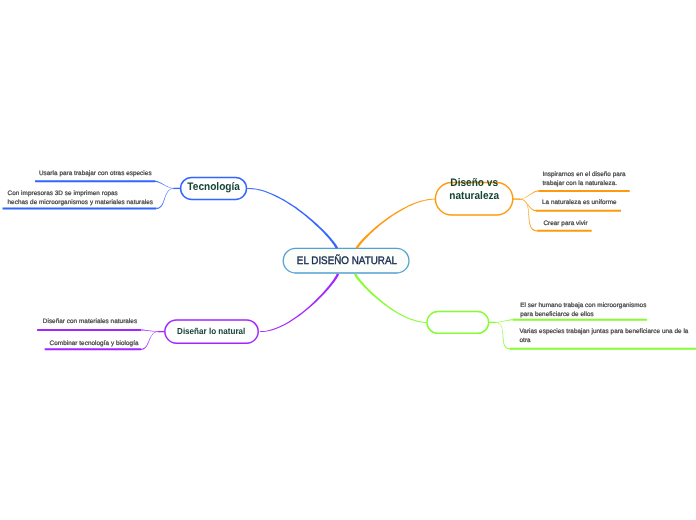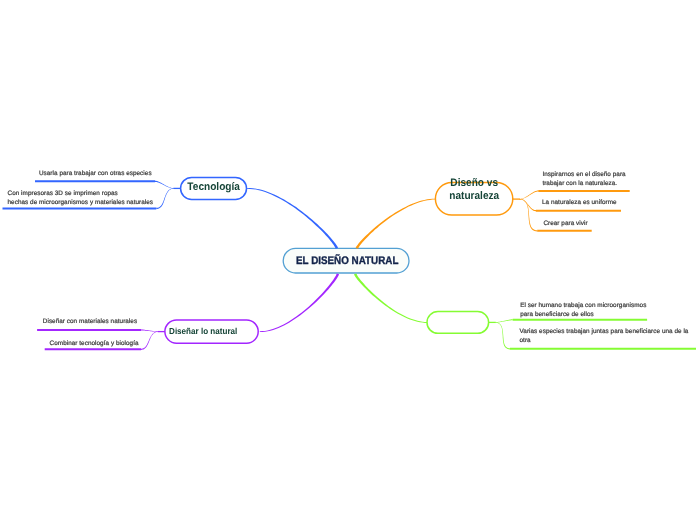--- a/index.html
+++ b/index.html
@@ -4,21 +4,21 @@
 <title>EL DISEÑO NATURAL</title>
 <style>
   html,body{margin:0;padding:0;background:#ffffff;}
   body{width:696px;height:520px;font-family:"Liberation Sans",sans-serif;overflow:hidden;
         -webkit-font-smoothing:antialiased;text-rendering:geometricPrecision;}
   #canvas{position:relative;width:696px;height:520px;background:#fff;}
   svg#links{position:absolute;left:0;top:0;width:696px;height:520px;pointer-events:none;}
   .node,.leaf-text{filter:blur(0px);}
   .node{position:absolute;display:flex;align-items:center;justify-content:center;
         box-sizing:border-box;border-radius:999px;text-align:center;line-height:1.18;
-        white-space:pre-line;background:transparent;font-weight:bold;}
+        white-space:pre-line;background:transparent;}
   #center-node{font-size:11px;-webkit-text-stroke:0.35px currentColor;}
   #center-node span{display:inline-block;transform:scaleX(0.895) translate(1.1px,0.9px);}
   .branch-node{font-weight:bold;}
   .branch-node span{display:inline-block;transform:scaleX(0.918) translateY(0.3px);}
   .leaf-text{position:absolute;white-space:pre-line;font-size:6.35px;line-height:8.6px;
              color:#3b3b3b;letter-spacing:0.05px;-webkit-text-stroke:0.22px currentColor;}
 </style>
 </head>
 <body>
 
@@ -65,21 +65,21 @@
   <div class="node branch-node" style="left: 179.85px; top: 176.65px; width: 67.4px; height: 21px; font-size: 11px; color: rgb(21, 68, 55);">
     <span>Tecnología</span>
   </div>
 
   <div class="node branch-node" style="left: 434.65px; top: 181.65px; width: 78.9px; height: 16px; font-size: 11px; color: rgb(21, 68, 55);">
     <span>Diseño vs
 naturaleza</span>
   </div>
 
 
-  <div class="node branch-node" style="left: 156px; top: 319.25px; width: 94.8px; height: 24.7px; font-size: 8.8px; color: rgb(21, 68, 55);">
+  <div class="node branch-node" style="left: 164px; top: 319.25px; width: 94.8px; height: 24.7px; font-size: 8.8px; color: rgb(21, 68, 55);">
     <span>Diseñar lo natural</span>
   </div>
 
   <div class="leaf-text" style="right:544.4px;top:170px;text-align:right;white-space:nowrap;">Usarla para trabajar con otras especies</div>
   <div class="leaf-text" style="left:7.5px;top:190.4px;">Con impresoras 3D se imprimen ropas
 hechas de microorganismos y materiales naturales</div>
 
   <div class="leaf-text" style="left:542.4px;top:171.1px;">Inspirarnos en el diseño para
 trabajar con la naturaleza.</div>
   <div class="leaf-text" style="left:542.0px;top:199.4px;">La naturaleza es uniforme</div>

